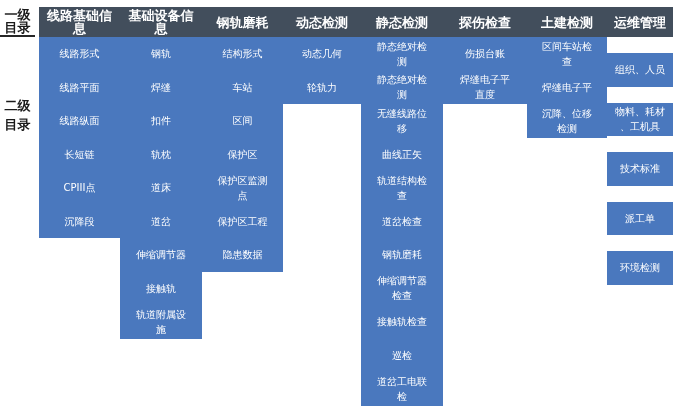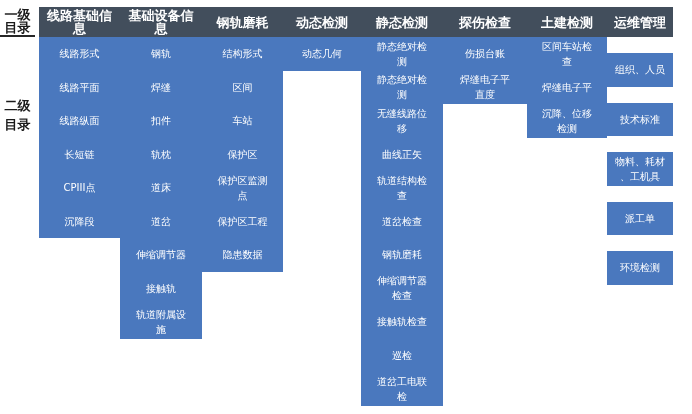--- a/index.html
+++ b/index.html
@@ -107,31 +107,32 @@
         <div class="cell">道床</div>
         <div class="cell">道岔</div>
         <div class="cell">伸缩调节器</div>
         <div class="cell">接触轨</div>
         <div class="cell">轨道附属设
 施</div>
       </div>
       <div class="col" style="width: 81px;">
         <div class="hcell">钢轨磨耗</div>
         <div class="cell">结构形式</div>
+        <div class="cell">车站</div>
         <div class="cell">区间</div>
-        <div class="cell">车站</div>
         <div class="cell">保护区</div>
         <div class="cell">保护区监测
 点</div>
         <div class="cell">保护区工程</div>
         <div class="cell">隐患数据</div>
       </div>
       <div class="col" style="width: 78px;">
         <div class="hcell">动态检测</div>
         <div class="cell">动态几何</div>
+        <div class="cell">轮轨力</div>
       </div>
       <div class="col" style="width: 82px;">
         <div class="hcell">静态检测</div>
         <div class="cell">静态绝对检
 测</div>
         <div class="cell">静态绝对检
 测</div>
         <div class="cell">无缝线路位
 移</div>
         <div class="cell">曲线正矢</div>
@@ -156,20 +157,20 @@
         <div class="hcell">土建检测</div>
         <div class="cell">区间车站检
 查</div>
         <div class="cell">焊缝电子平</div>
         <div class="cell">沉降、位移
 检测</div>
       </div>
       <div class="col" style="width: 66px; gap: 16px;">
         <div class="hcell">运维管理</div>
         <div class="cell">组织、人员</div>
-        <div class="cell">技术标准</div>
         <div class="cell">物料、耗材
 、工机具</div>
+        <div class="cell">技术标准</div>
         <div class="cell">派工单</div>
         <div class="cell">环境检测</div>
       </div>
     </div>
 </div>
 
 </body></html>

